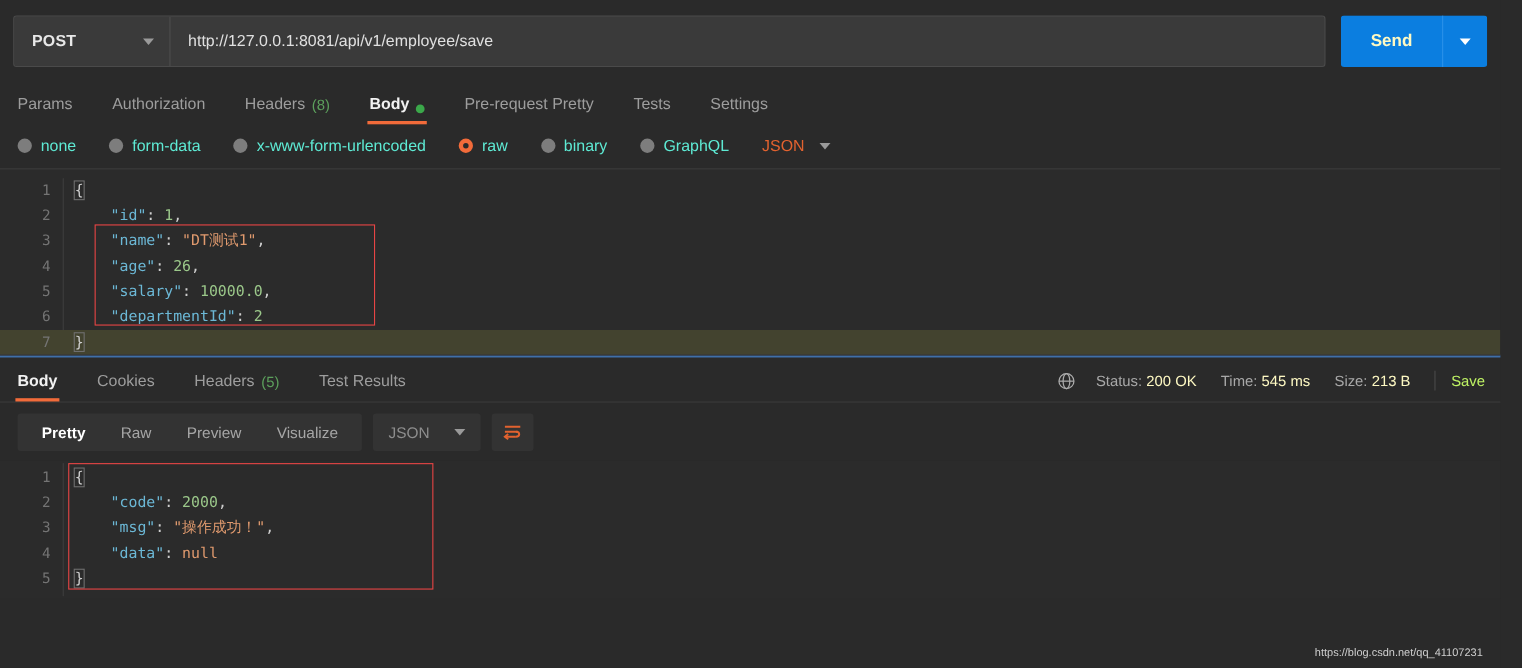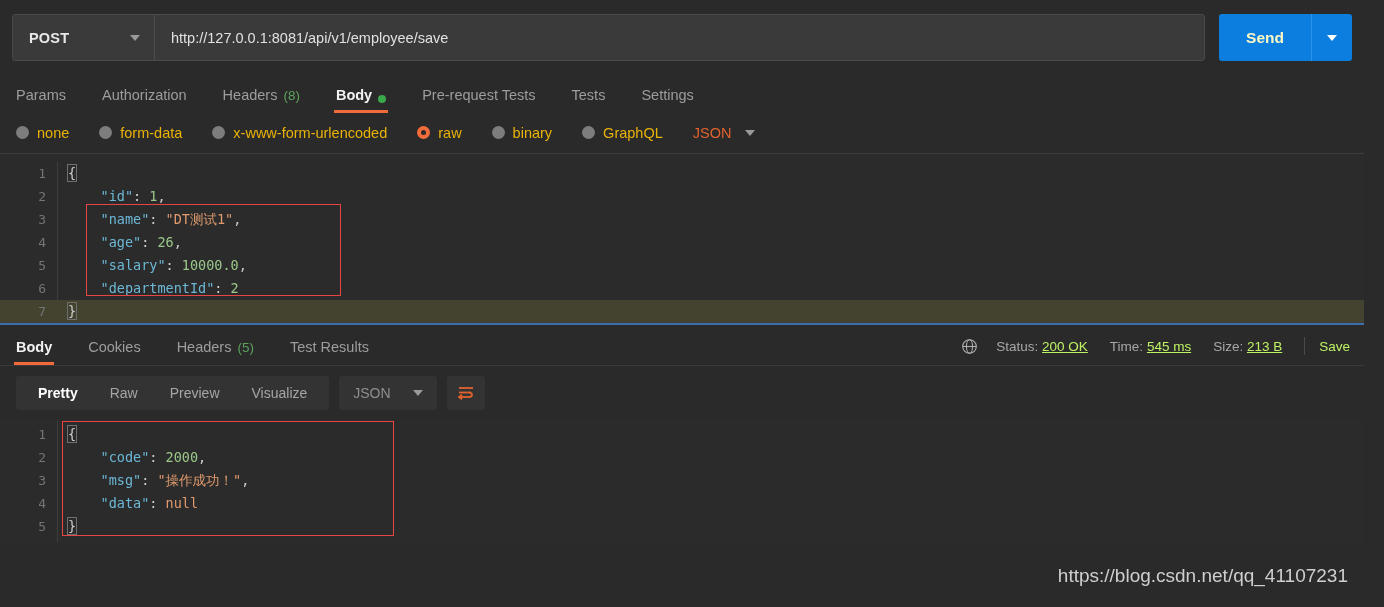--- a/index.html
+++ b/index.html
@@ -100,21 +100,21 @@
     width: 13px; height: 13px; border-radius: 50%;
     background: #7d7d7d;
     flex: 0 0 auto;
     position: relative;
   }
   .radio.checked { background: #f26b3a; }
   .radio.checked::after {
     content: ""; position: absolute; left: 4px; top: 4px;
     width: 5px; height: 5px; border-radius: 50%; background: #2a2a2a;
   }
-  .radio-label { font-size: 14.5px; color: #eab308; }
+  .radio-label { font-size: 14.5px; color: #5eead4; }
   .json-select { display: flex; align-items: center; gap: 14px; cursor: pointer; }
   .json-select .jsl { font-size: 14.5px; color: #e2622f; }
 
   
   .req-editor {
     position: relative;
     margin: 0 0 0 0;
     border-top: 1px solid #3d3d3d;
     border-bottom: 1px solid #3d3d3d;
     height: 170px;
@@ -147,21 +147,21 @@
   
   .resp-head {
     display: flex; align-items: flex-end; justify-content: space-between;
     padding: 0 14px 0 16px; height: 41px;
     border-bottom: 1px solid #3b3b3b;
   }
   .resp-tabs { display: flex; align-items: flex-end; height: 100%; }
   .resp-meta { display: flex; align-items: center; gap: 0; padding-bottom: 10px; }
   .globe { width: 17px; height: 17px; margin-right: 18px; opacity: .85; }
   .meta-item { font-size: 13.5px; color: #a8a8a8; margin-right: 22px; white-space: nowrap; }
-  .meta-item .v { color: #bef264; text-decoration: underline; }
+  .meta-item .v { color: #fef9c3; }
   .meta-sep { width: 1px; height: 18px; background: #4a4a4a; margin: 0 14px 0 0; }
   .save-link { font-size: 13.5px; color: #bef264; cursor: pointer; white-space: nowrap; }
 
   .resp-toolbar { display: flex; align-items: center; padding: 10px 16px; height: 53px; gap: 10px; }
   .seg {
     display: flex; align-items: flex-start;
     background: #333333; border-radius: 3px; height: 34px; padding: 0 6px;
   }
   .seg-item { padding: 0 16px; font-size: 14px; color: #a6a6a6; line-height: 34px; cursor: pointer; white-space: nowrap; }
   .seg-item.active { color: #ffffff; font-weight: bold; }
@@ -169,22 +169,22 @@
   .seg-json .lbl { font-size: 14px; color: #8e8e8e; }
   .wrap-btn {
     width: 38px; height: 34px; background: #333333; border-radius: 3px;
     display: flex; align-items: center; justify-content: center; cursor: pointer;
   }
 
   .resp-editor { position: relative; height: 125px; background: #2b2b2b; overflow: hidden; }
   .resp-editor .rule { position: absolute; left: 57px; top: 2px; bottom: 2px; width: 1px; background: #3d3d3d; }
 
   .watermark {
-    position: absolute; right: 16px; bottom: 20px;
-    font-size: 19px; color: #cfcfcf;
+    position: absolute; right: 16px; bottom: 8px;
+    font-size: 10px; color: #cfcfcf;
     font-family: "Liberation Sans", sans-serif;
   }
 </style>
 </head>
 <body>
 
 <div class="app">
 
   <div class="urlbar-row">
     <div class="method-url">
@@ -211,21 +211,21 @@
       </div>
       <div class="tab">
         <span>Headers</span>
         <span class="count">(8)</span>
       </div>
       <div class="tab active">
         <span>Body</span>
         <span class="green-dot"></span>
       </div>
       <div class="tab">
-        <span>Pre-request Tests</span>
+        <span>Pre-request Pretty</span>
       </div>
       <div class="tab">
         <span>Tests</span>
       </div>
       <div class="tab">
         <span>Settings</span>
       </div>
     </div>
 
   <div class="bodytype-row">

